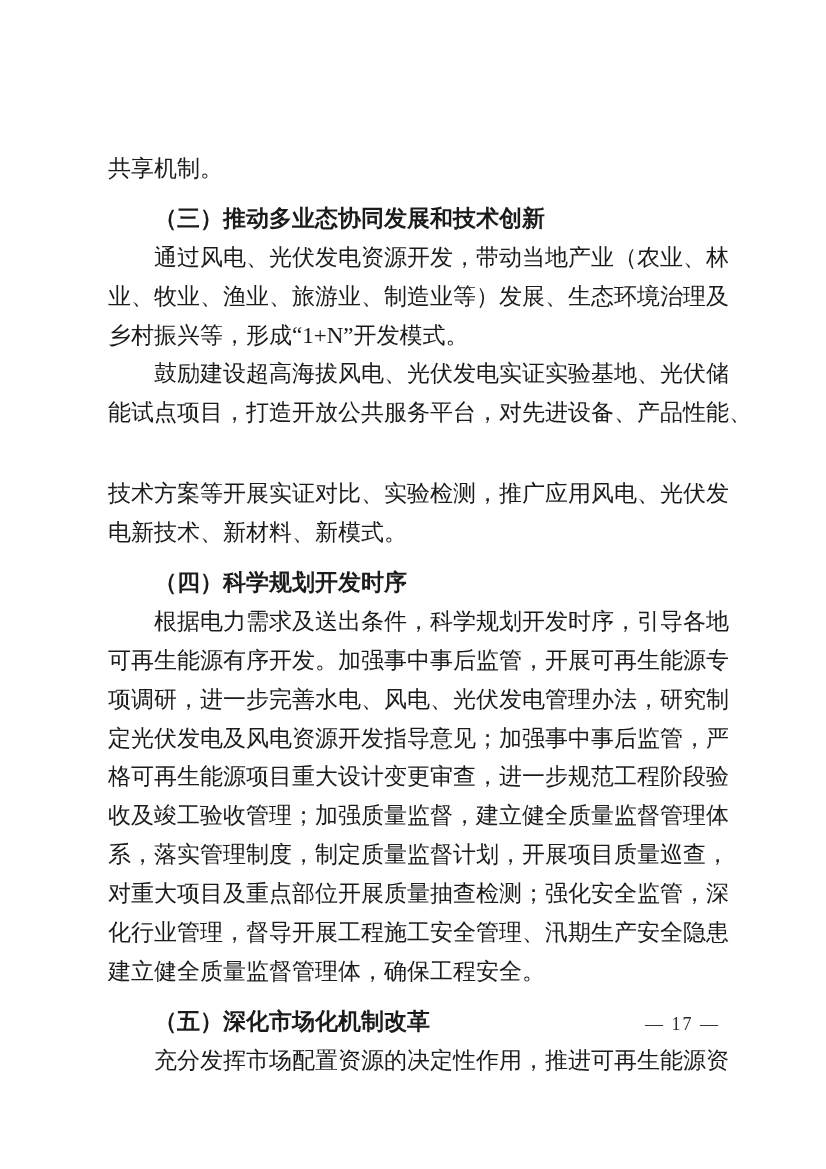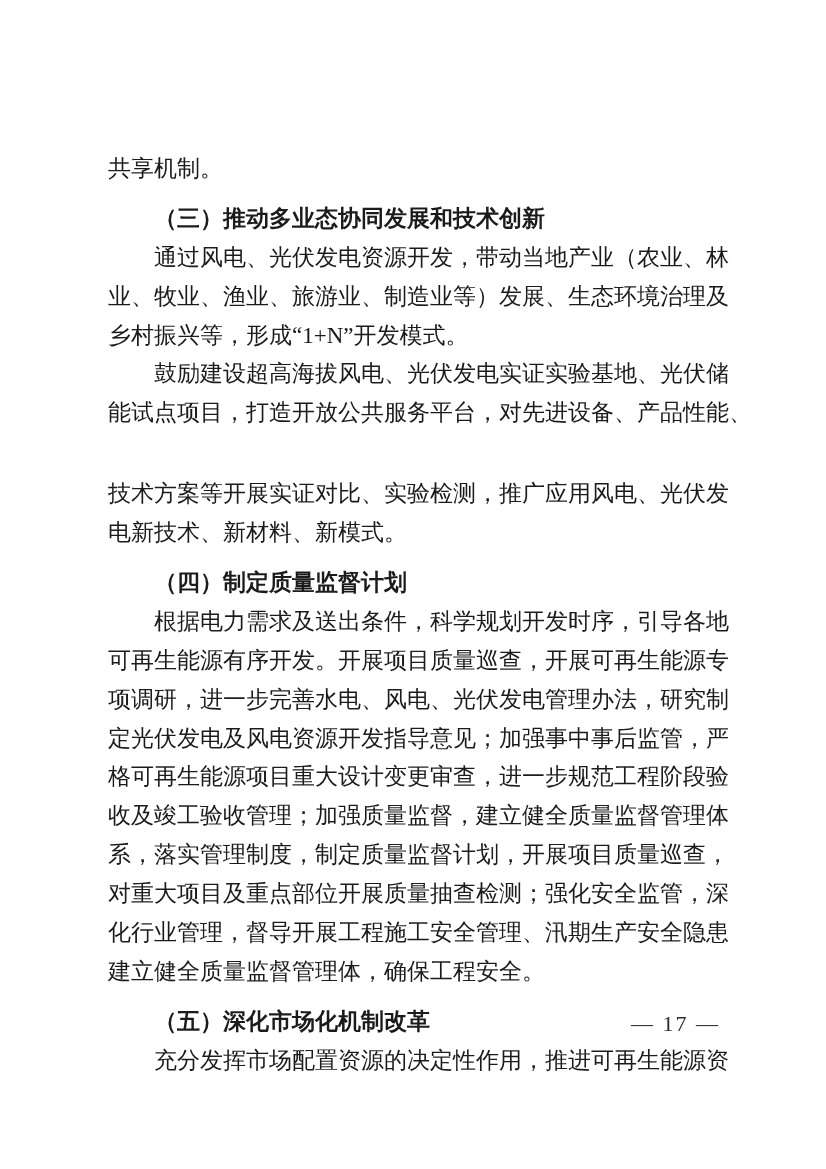--- a/index.html
+++ b/index.html
@@ -34,43 +34,43 @@
     text-indent: 46px;
   }
   .line.heading {
     font-weight: 700;
     margin-top: 11px;
   }
   .page-number {
     position: absolute;
     top: 1009px;
     right: 106px;
-    font-size: 22px;
+    font-size: 18px;
     line-height: 30px;
     letter-spacing: 2px;
     color: #2a2a2a;
   }
 </style>
 </head>
 <body>
 
 <div class="page">
   <div class="content">
       <div class="line end">共享机制。</div>
       <div class="line heading">（三）推动多业态协同发展和技术创新</div>
       <div class="line first" style="letter-spacing: 0px;">通过风电、光伏发电资源开发，带动当地产业（农业、林</div>
       <div class="line mid" style="letter-spacing: 0px;">业、牧业、渔业、旅游业、制造业等）发展、生态环境治理及</div>
       <div class="line end">乡村振兴等，形成“1+N”开发模式。</div>
       <div class="line first" style="letter-spacing: 0px;">鼓励建设超高海拔风电、光伏发电实证实验基地、光伏储</div>
       <div class="line mid" style="letter-spacing: 0px;">能试点项目，打造开放公共服务平台，对先进设备、产品性能、</div>
       <div class="line mid" style="letter-spacing: 0px; margin-top: 42px;">技术方案等开展实证对比、实验检测，推广应用风电、光伏发</div>
       <div class="line end">电新技术、新材料、新模式。</div>
-      <div class="line heading">（四）制定质量监督计划</div>
+      <div class="line heading">（四）科学规划开发时序</div>
       <div class="line first" style="letter-spacing: 0px;">根据电力需求及送出条件，科学规划开发时序，引导各地</div>
-      <div class="line mid" style="letter-spacing: 0px;">可再生能源有序开发。开展项目质量巡查，开展可再生能源专</div>
+      <div class="line mid" style="letter-spacing: 0px;">可再生能源有序开发。加强事中事后监管，开展可再生能源专</div>
       <div class="line mid" style="letter-spacing: 0px;">项调研，进一步完善水电、风电、光伏发电管理办法，研究制</div>
       <div class="line mid" style="letter-spacing: 0px;">定光伏发电及风电资源开发指导意见；加强事中事后监管，严</div>
       <div class="line mid" style="letter-spacing: 0px;">格可再生能源项目重大设计变更审查，进一步规范工程阶段验</div>
       <div class="line mid" style="letter-spacing: 0px;">收及竣工验收管理；加强质量监督，建立健全质量监督管理体</div>
       <div class="line mid" style="letter-spacing: 0px;">系，落实管理制度，制定质量监督计划，开展项目质量巡查，</div>
       <div class="line mid" style="letter-spacing: 0px;">对重大项目及重点部位开展质量抽查检测；强化安全监管，深</div>
       <div class="line mid" style="letter-spacing: 0px;">化行业管理，督导开展工程施工安全管理、汛期生产安全隐患</div>
       <div class="line end">建立健全质量监督管理体，确保工程安全。</div>
       <div class="line heading">（五）深化市场化机制改革</div>
       <div class="line first" style="letter-spacing: 0px;">充分发挥市场配置资源的决定性作用，推进可再生能源资</div>

